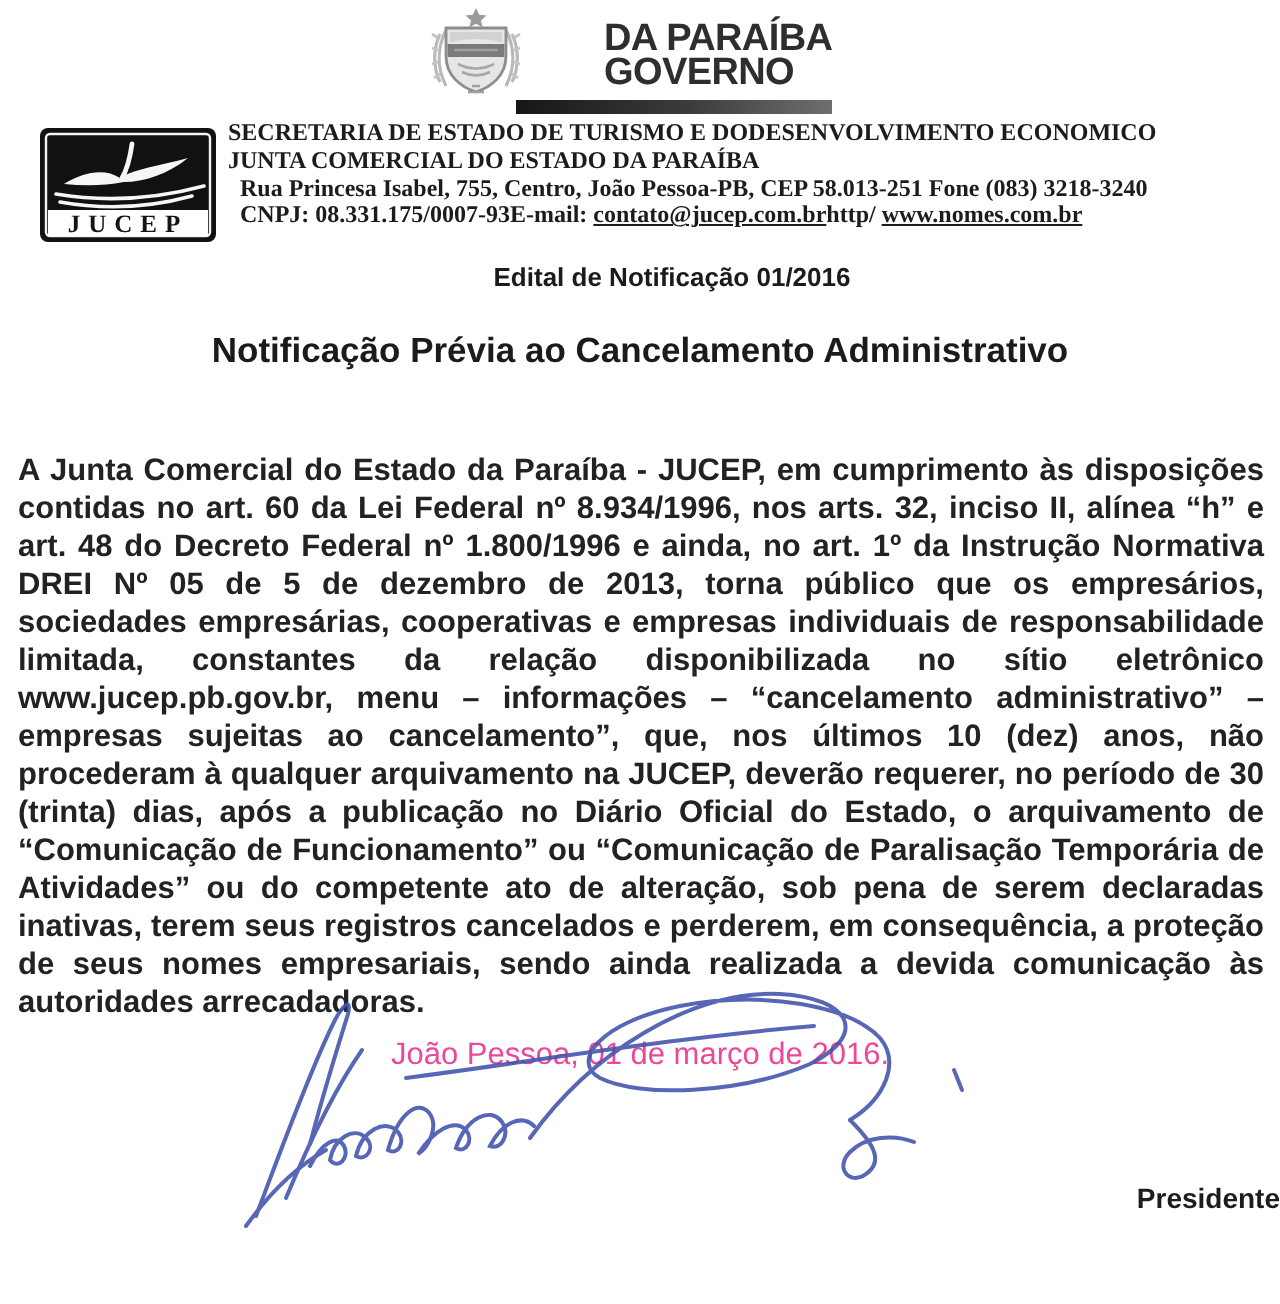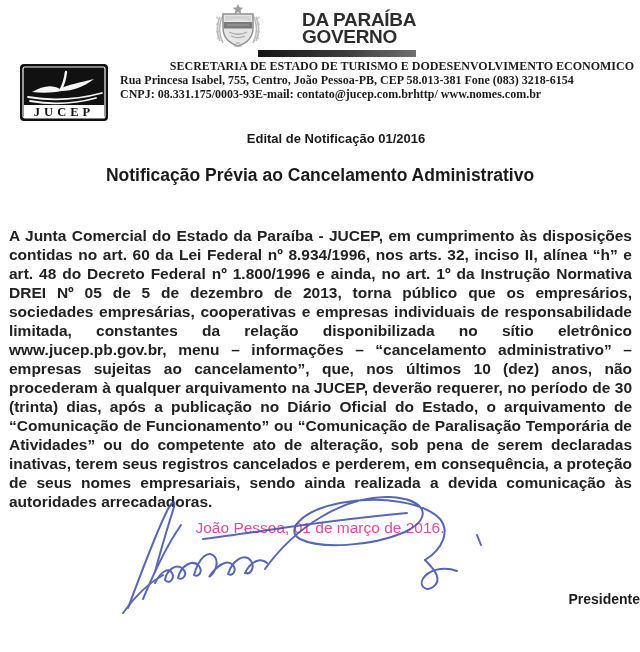--- a/index.html
+++ b/index.html
@@ -23,23 +23,23 @@
     position:absolute;left:258px;top:50px;width:158px;height:7px;
     background:linear-gradient(90deg,#161616 0%,#3c3c3c 55%,#6f6f6f 100%);
   }
   
   .jucep-logo{position:absolute;left:20px;top:64px;width:88px;height:57px;}
   .org-block{
     position:absolute;left:114px;top:60px;width:520px;
     font-family:"Liberation Serif",serif;font-weight:bold;
     font-size:12px;line-height:13.8px;color:#1c1c1c;
   }
-  .org-line-center{text-align:right;}
+  .org-line-center{text-align:left;}
   .org-line-left{text-align:left;padding-left:6px;}
-  .org-block .u{text-align:right;}
+  .org-block .u{text-decoration:underline;text-align:right;}
   
   .title-main{
     position:absolute;left:0;top:131px;width:100%;
     text-align:center;font-weight:bold;font-size:13px;color:#1b1b1b;padding-left:16px;
   }
   .title-sub{
     position:absolute;left:0;top:165px;width:100%;
     text-align:center;font-weight:bold;font-size:17.5px;color:#1b1b1b;
   }
   
@@ -100,22 +100,23 @@
     <path d="M46 8 c-1 7 -2 12 -5 17" stroke="#f6f6f6" stroke-width="2.4" fill="none" stroke-linecap="round"></path>
     <path d="M12 28 c10 -6 20 -8 28 -3 c8 -5 20 -6 34 -10 c-10 8 -22 12 -32 12 c-10 2 -20 2 -30 1 z" fill="#f6f6f6"></path>
     <path d="M8 33 c24 4 48 3 74 -4 M10 37 c22 4 44 3 66 -3" stroke="#f6f6f6" stroke-width="1.8" fill="none" stroke-linecap="round"></path>
 
     <rect x="4" y="41" width="80" height="13" fill="#ffffff"></rect>
     <text x="44" y="52" text-anchor="middle" font-family="Liberation Serif, serif" font-size="12.5" font-weight="bold" letter-spacing="4" fill="#141414">JUCEP</text>
   </svg>
 
   <div class="org-block">
     <div class="org-line-center">SECRETARIA DE ESTADO DE TURISMO E DODESENVOLVIMENTO ECONOMICO</div>
-    <div class="org-line-left">Rua Princesa Isabel, 755, Centro, João Pessoa-PB, CEP 58.013-381 Fone (083) 3218-6154</div>
-    <div class="org-line-left"><span>CNPJ: 08.331.175/0003-93</span><span>E-mail: </span><span class="u">contato@jucep.com.br</span><span>http/ </span><span class="u">www.nomes.com.br</span></div>
+    <div class="org-line-center">JUNTA COMERCIAL DO ESTADO DA PARAÍBA</div>
+    <div class="org-line-left">Rua Princesa Isabel, 755, Centro, João Pessoa-PB, CEP 58.013-251 Fone (083) 3218-3240</div>
+    <div class="org-line-left"><span>CNPJ: 08.331.175/0007-93</span><span>E-mail: </span><span class="u">contato@jucep.com.br</span><span>http/ </span><span class="u">www.nomes.com.br</span></div>
   </div>
 
   <div class="title-main">Edital de Notificação 01/2016</div>
   <div class="title-sub">Notificação Prévia ao Cancelamento Administrativo</div>
 
   <div class="body-par">A Junta Comercial do Estado da Paraíba - JUCEP, em cumprimento às disposições contidas no art. 60 da Lei Federal nº 8.934/1996, nos arts. 32, inciso II, alínea “h” e art. 48 do Decreto Federal nº 1.800/1996 e ainda, no art. 1º da Instrução Normativa DREI Nº 05 de 5 de dezembro de 2013, torna público que os empresários, sociedades empresárias, cooperativas e empresas individuais de responsabilidade limitada, constantes da relação disponibilizada no sítio eletrônico www.jucep.pb.gov.br, menu – informações – “cancelamento administrativo” – empresas sujeitas ao cancelamento”, que, nos últimos 10 (dez) anos, não procederam à qualquer arquivamento na JUCEP, deverão requerer, no período de 30 (trinta) dias, após a publicação no Diário Oficial do Estado, o arquivamento de “Comunicação de Funcionamento” ou “Comunicação de Paralisação Temporária de Atividades” ou do competente ato de alteração, sob pena de serem declaradas inativas, terem seus registros cancelados e perderem, em consequência, a proteção de seus nomes empresariais, sendo ainda realizada a devida comunicação às autoridades arrecadadoras.</div>
 
   <div class="date-line">João Pessoa, 01 de março de 2016.</div>
   <div class="sig-role">Presidente</div>
 

